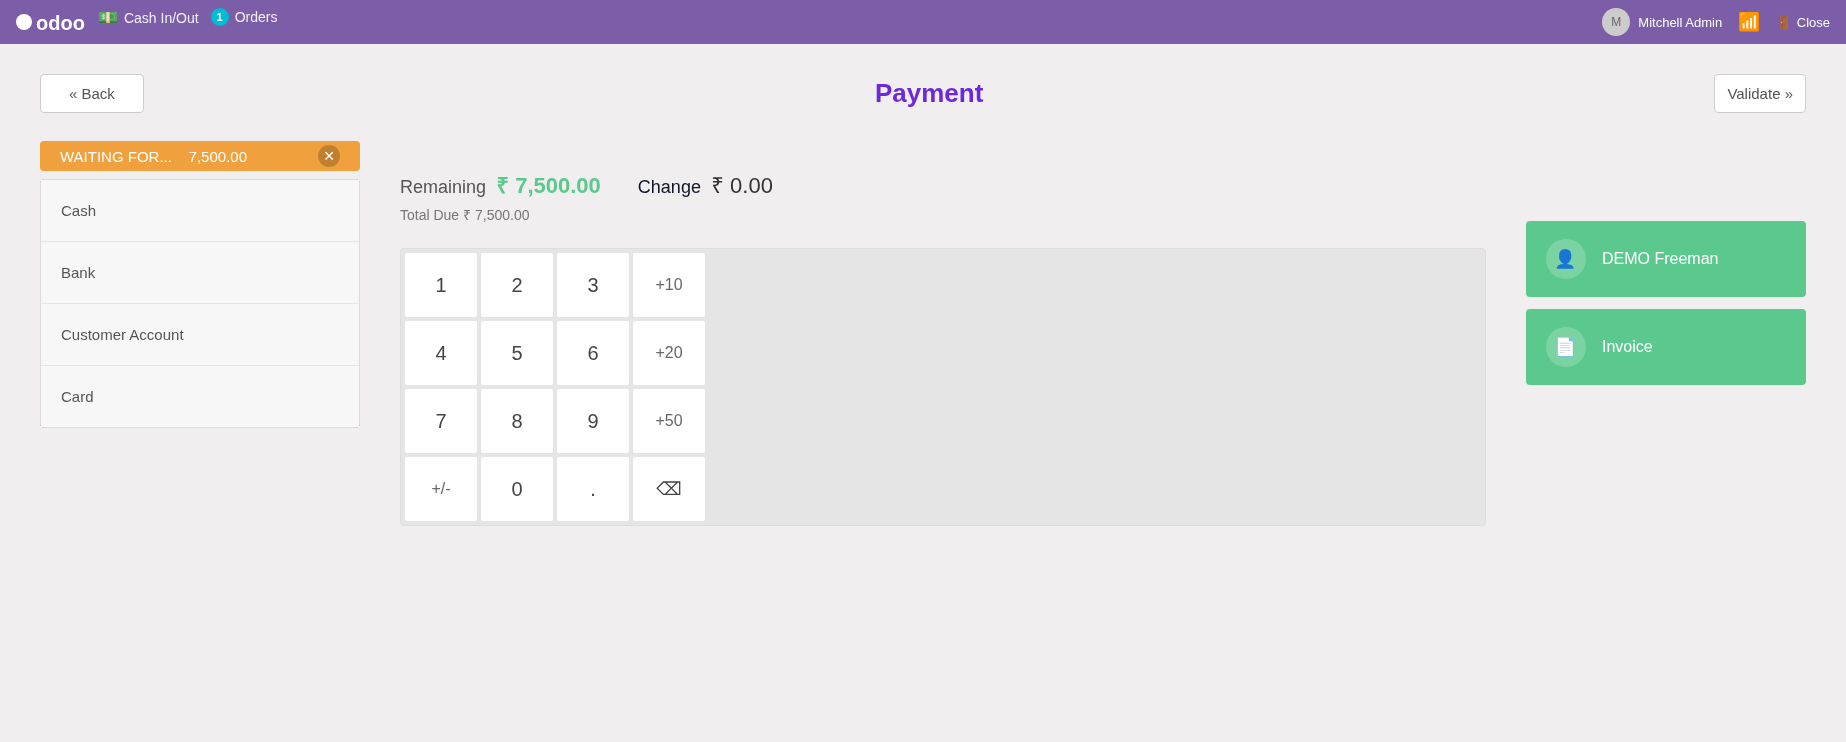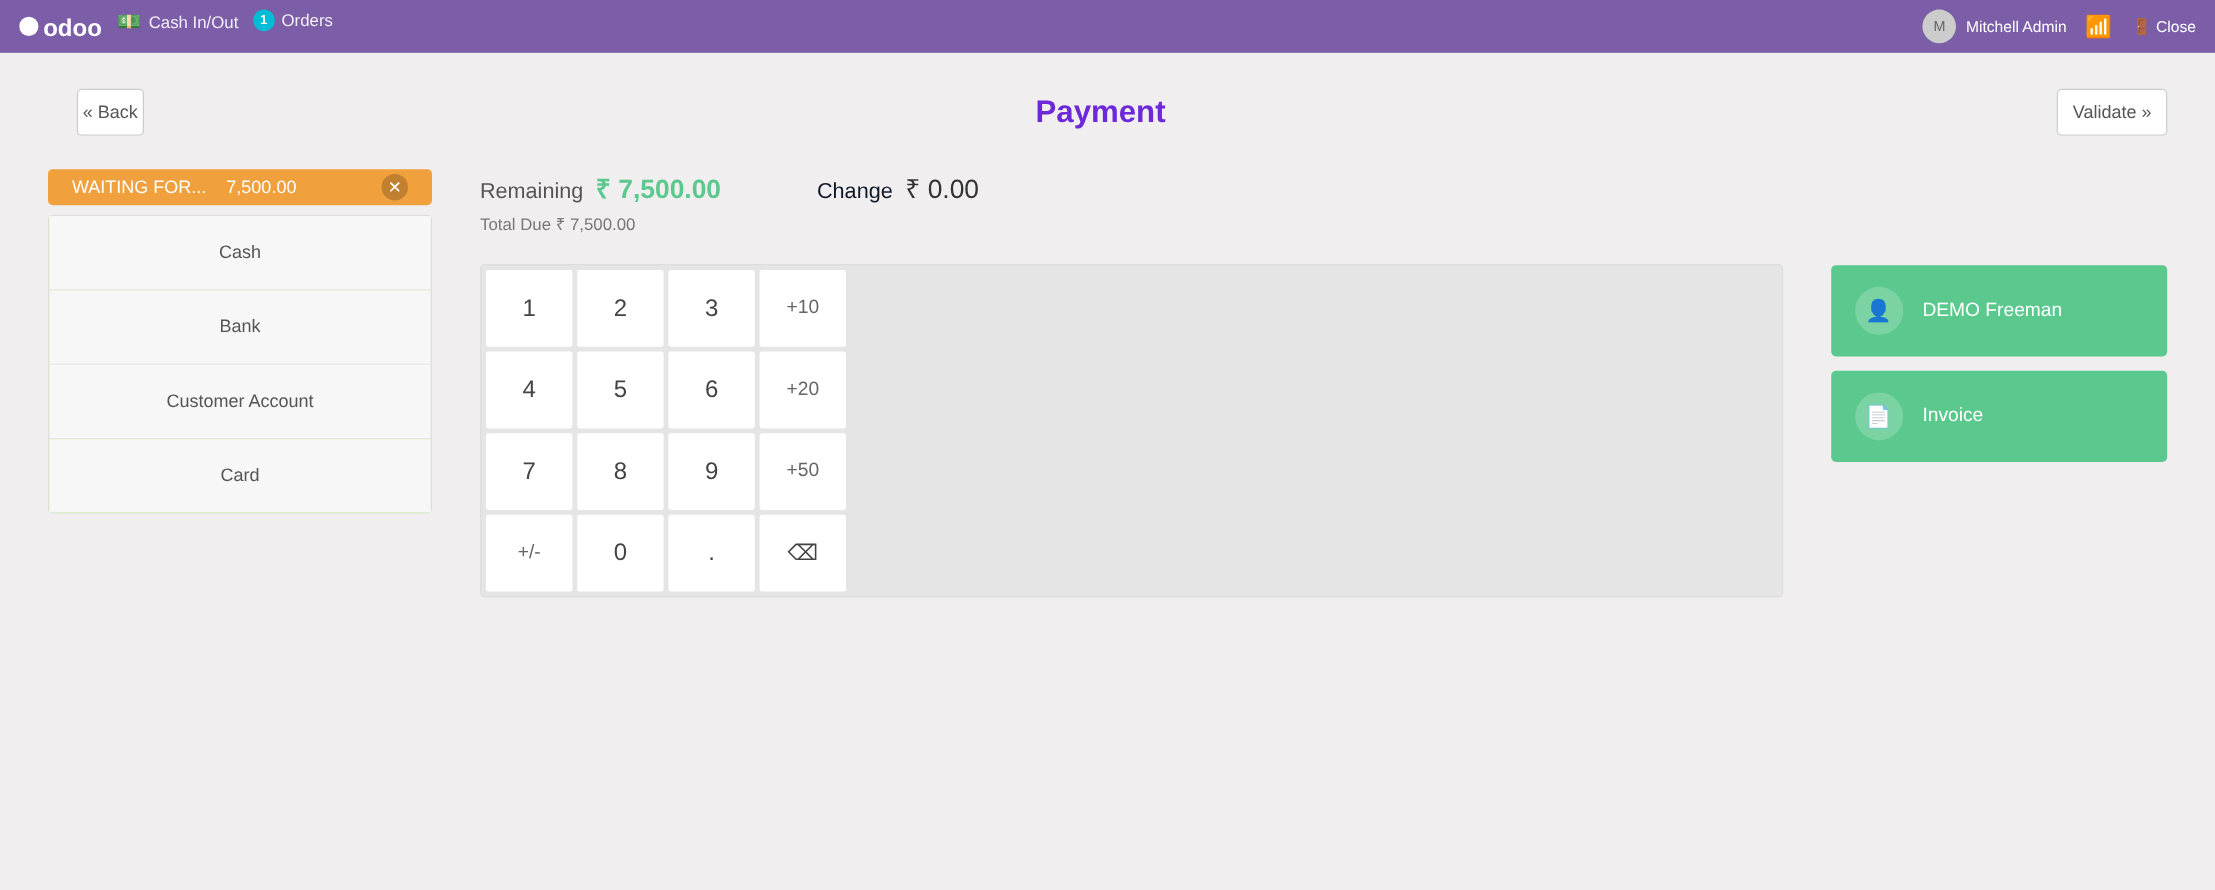--- a/index.html
+++ b/index.html
@@ -39,26 +39,25 @@
     
     .header-row {
       display: flex;
       align-items: center;
       justify-content: space-between;
       margin-bottom: 28px;
     }
     .back-btn {
       background: white;
       border: 1px solid #ccc;
-      padding: 10px 4px;
+      padding: 10px 28px;
       border-radius: 4px;
       cursor: pointer;
       font-size: 15px;
       color: #555;
-      margin-left: 24px;
     }
     .page-title {
       font-size: 26px;
       font-weight: bold;
       color: #6d28d9;
     }
     .validate-btn {
       background: white;
       border: 1px solid #ccc;
       padding: 10px 12px;
@@ -95,41 +94,41 @@
       border-radius: 50%;
       width: 22px; height: 22px;
       display: flex; align-items: center; justify-content: center;
       cursor: pointer;
       font-size: 14px;
     }
 
     .payment-methods {
       border: 1px solid #ddd;
       border-radius: 4px;
-      background: #bef264;
+      background: #0c4a6e;
       margin-top: 8px;
-      text-align: center;
     }
     .payment-method-item {
       padding: 22px 20px;
       border-bottom: 1px solid #e5e5e5;
       cursor: pointer;
       font-size: 15px;
       color: #555;
       background: #f7f7f7;
     }
     .payment-method-item:last-child { border-bottom: none; }
 
     
     .center-panel { flex: 1; }
 
     .amounts-row {
       display: flex;
-      gap: 80px;
+      gap: 37px;
       margin-bottom: 24px;
+      margin-top: 28px;
     }
     .remaining-block { }
     .remaining-label { font-size: 18px; color: #555; display: inline; }
     .remaining-value { font-size: 22px; color: #5BC98E; font-weight: bold; margin-left: 6px; }
     .total-due { font-size: 14px; color: #777; margin-top: 6px; }
     .change-block { }
     .change-label { font-size: 18px; color: #0f172a; display: inline; }
     .change-value { font-size: 22px; color: #333; margin-left: 6px; }
 
     

